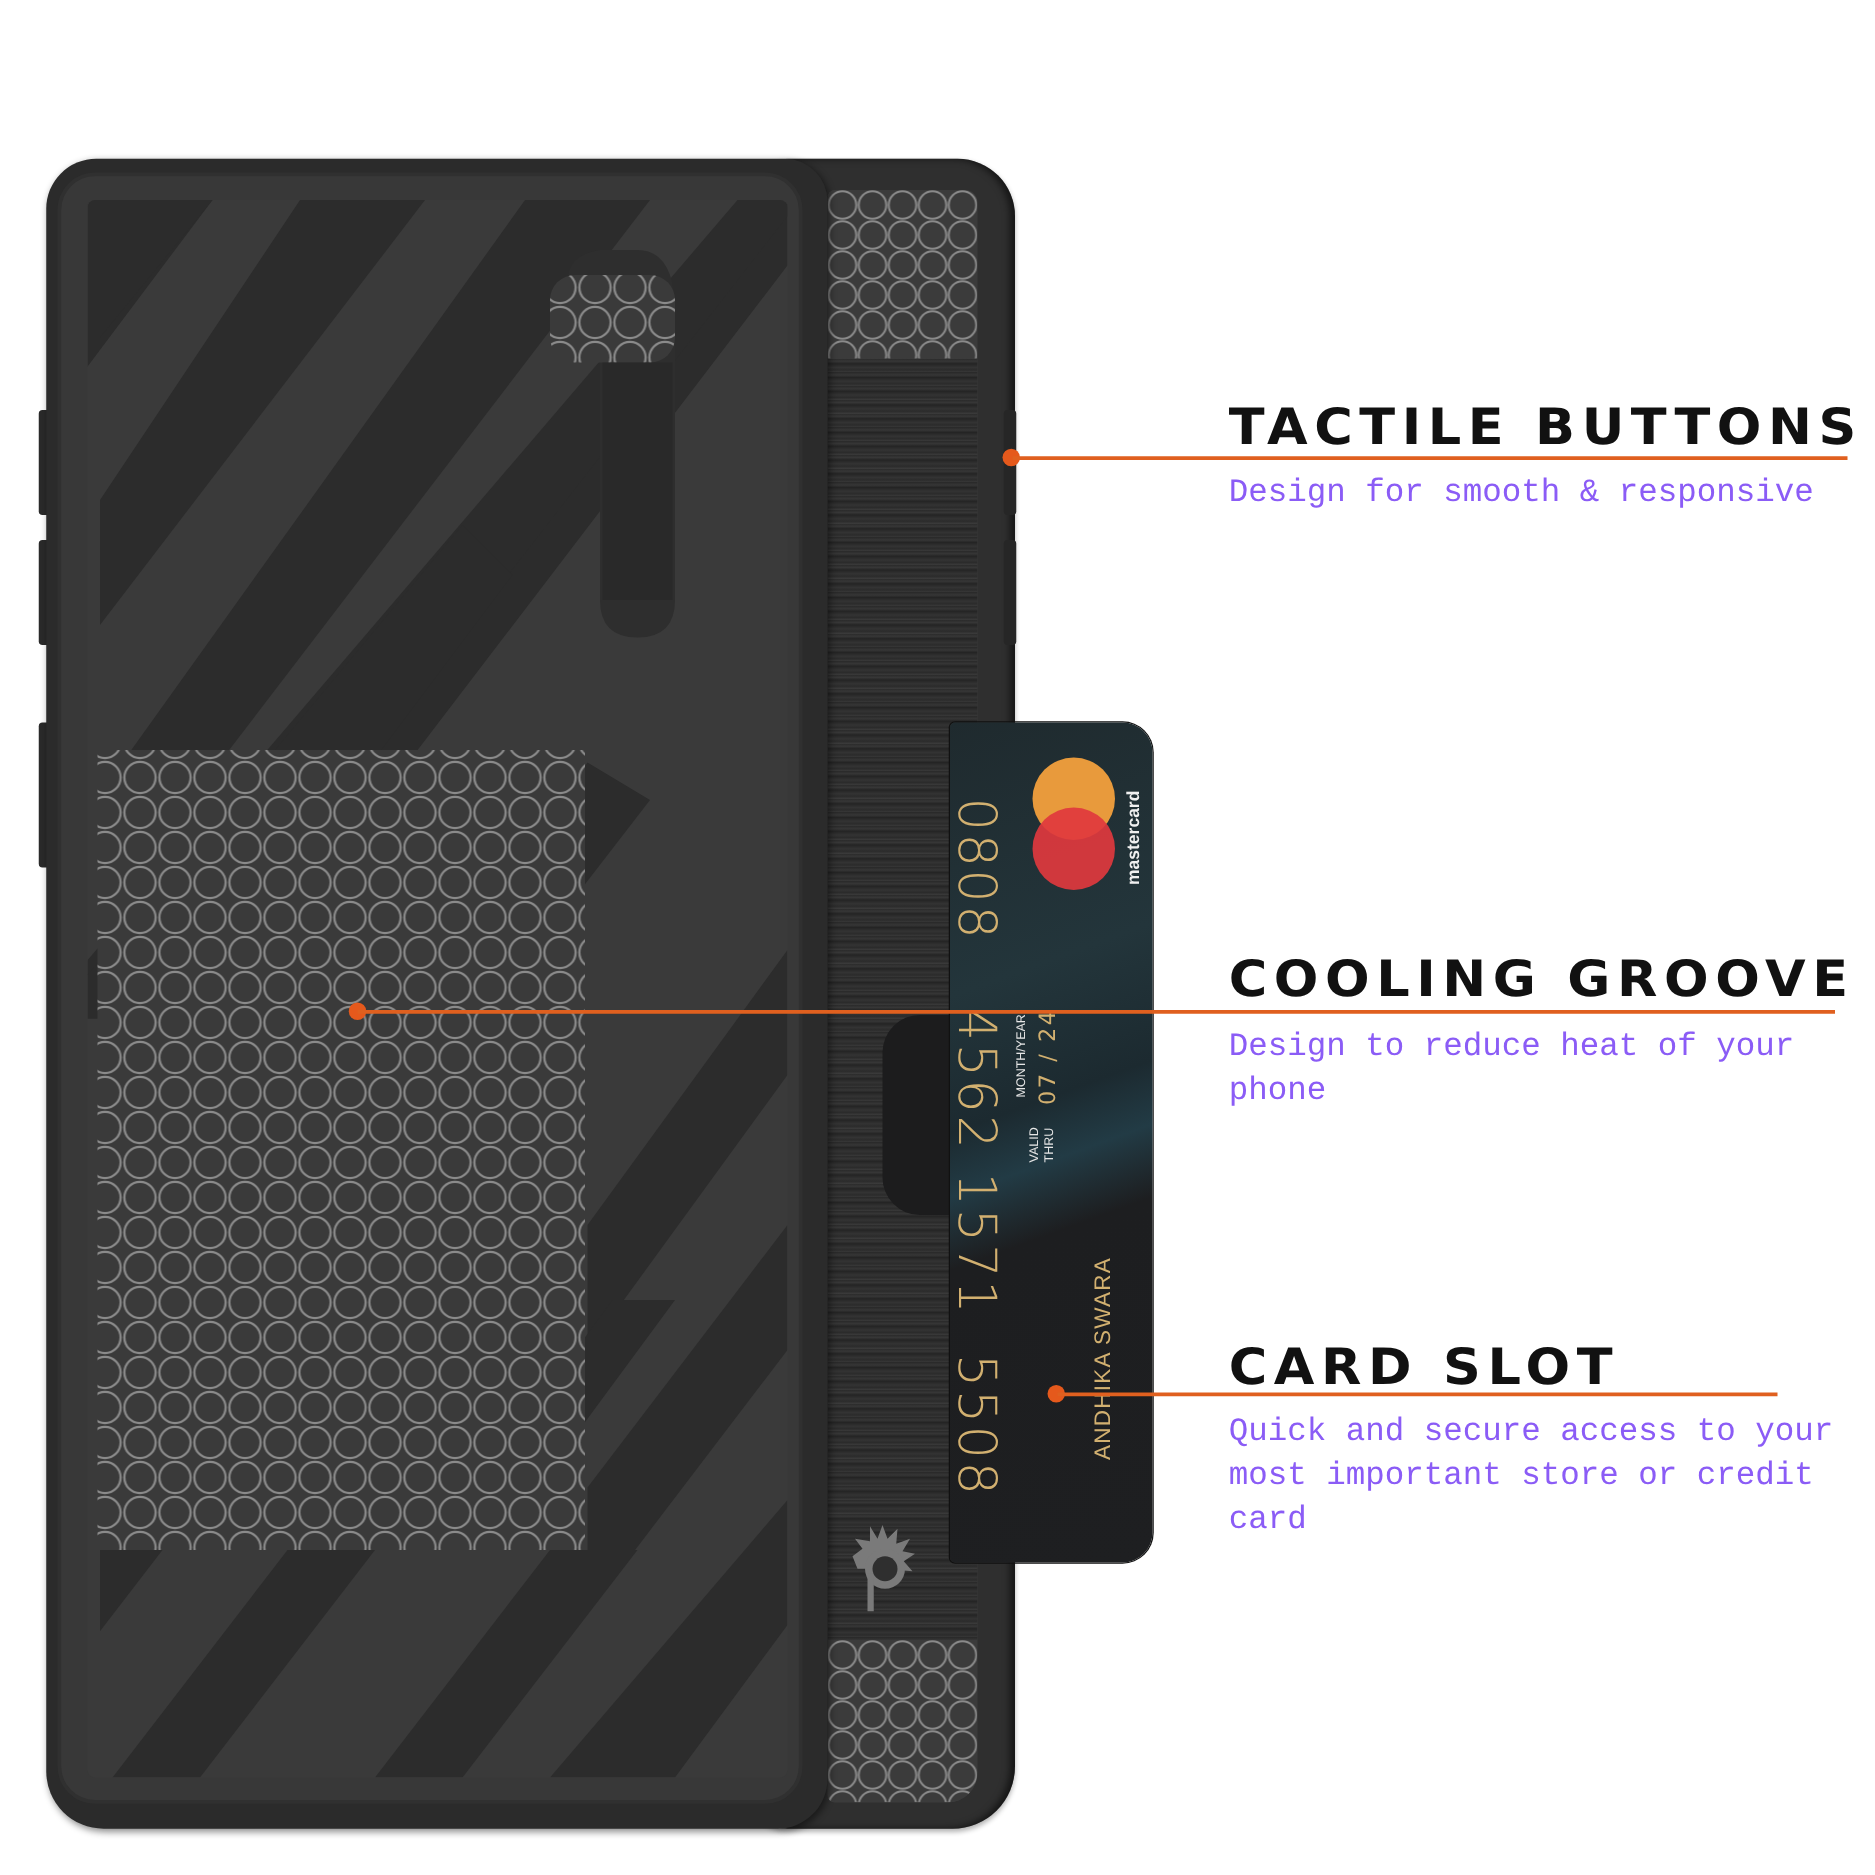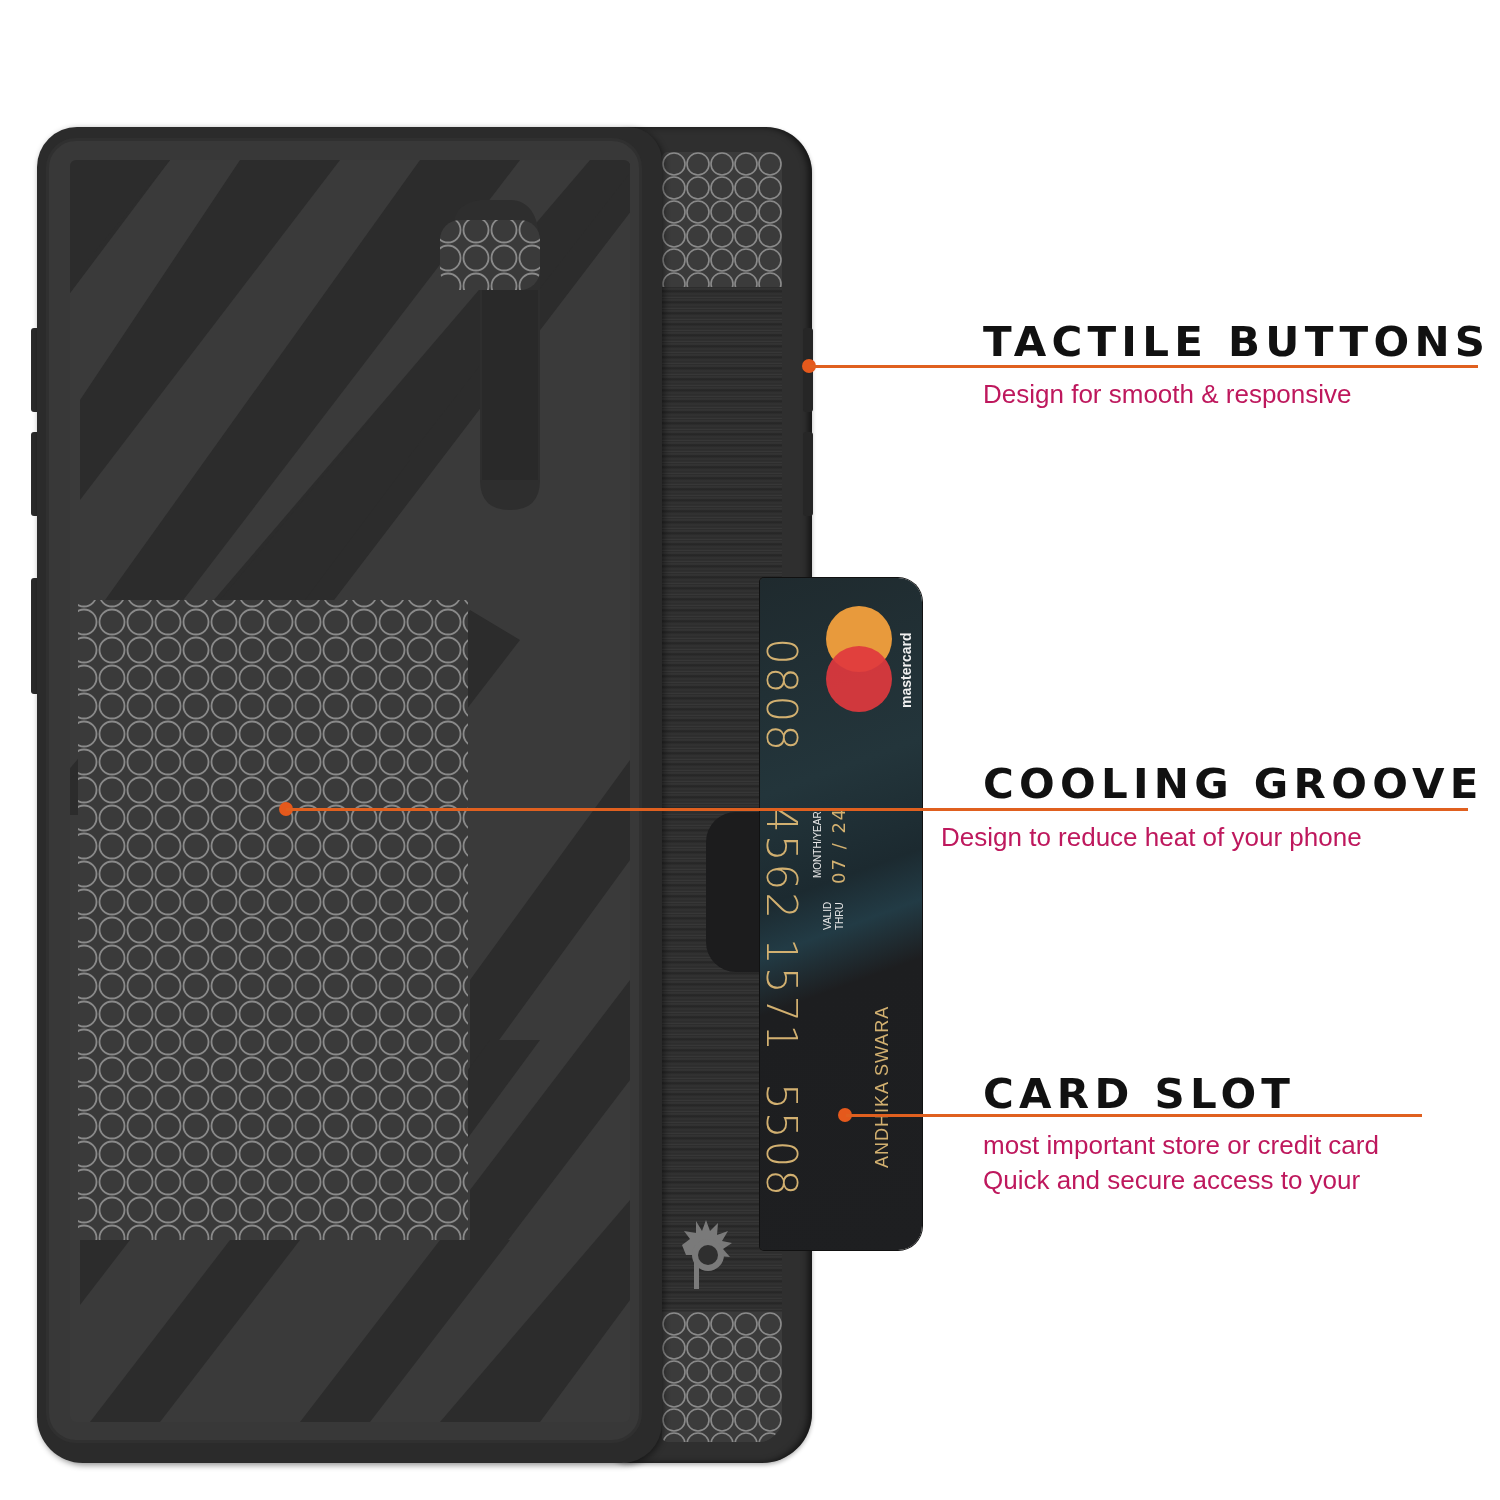--- a/index.html
+++ b/index.html
@@ -30,21 +30,21 @@
   .card-num { color:#d2b070; font-size:42px; font-weight:300; letter-spacing:2px; font-family:"DejaVu Sans", sans-serif; }
   .card-small { color:#e6e6e6; font-size:10px; font-family:"Liberation Sans", sans-serif; }
   .card-exp { color:#d2b070; font-size:18px; letter-spacing:2px; font-family:"DejaVu Sans", sans-serif; }
   .card-name { color:#d2b070; font-size:18px; letter-spacing:1px; }
   .mc-word { color:#f0f0f0; font-size:14px; font-weight:bold; }
 
   
   .dot { position:absolute; width:14px; height:14px; border-radius:50%; background:#e5591c; }
   .leader { position:absolute; height:3px; background:#e0601f; }
   .feature-title { position:absolute; font-family:"DejaVu Sans", sans-serif; font-weight:bold; font-size:40px; letter-spacing:5px; color:#111; transform:scaleX(1.05); transform-origin:0 0; line-height:1; }
-  .feature-desc { position:absolute; font-family:Liberation Sans, sans-serif; font-size:26px; color:#be185d; line-height:35px; }
+  .feature-desc { position:absolute; font-family:Liberation Mono, monospace; font-size:26px; color:#8b5cf6; line-height:35px; }
 </style>
 </head>
 <body>
 
 <div class="back-case"></div>
 <div class="side-btn" style="left:803px; top:328px; width:10px; height:84px;"></div>
 <div class="side-btn" style="left:803px; top:432px; width:10px; height:84px;"></div>
 
 <div class="back-inner">
   <svg class="honey-top" viewBox="0 0 120 135">
@@ -148,21 +148,21 @@
 
 <div class="dot" style="left:838px; top:1108px;"></div>
 <div class="leader" style="left:846px; top:1114px; width:576px;"></div>
 
 <div class="feature-title" style="left:983px; top:322px;">TACTILE BUTTONS</div>
 <div class="feature-desc" style="left:983px; top:377px;">
   <div>Design for smooth &amp; responsive</div>
 </div>
 
 <div class="feature-title" style="left:983px; top:764px;">COOLING GROOVE</div>
-<div class="feature-desc" style="left:941px; top:820px;">
+<div class="feature-desc" style="left:983px; top:820px;">
   <div>Design to reduce heat of your phone</div>
 </div>
 
 <div class="feature-title" style="left:983px; top:1074px;">CARD SLOT</div>
 <div class="feature-desc" style="left:983px; top:1128px;">
+  <div>Quick and secure access to your</div>
   <div>most important store or credit card</div>
-  <div>Quick and secure access to your</div>
 </div>
 
 </body></html>

